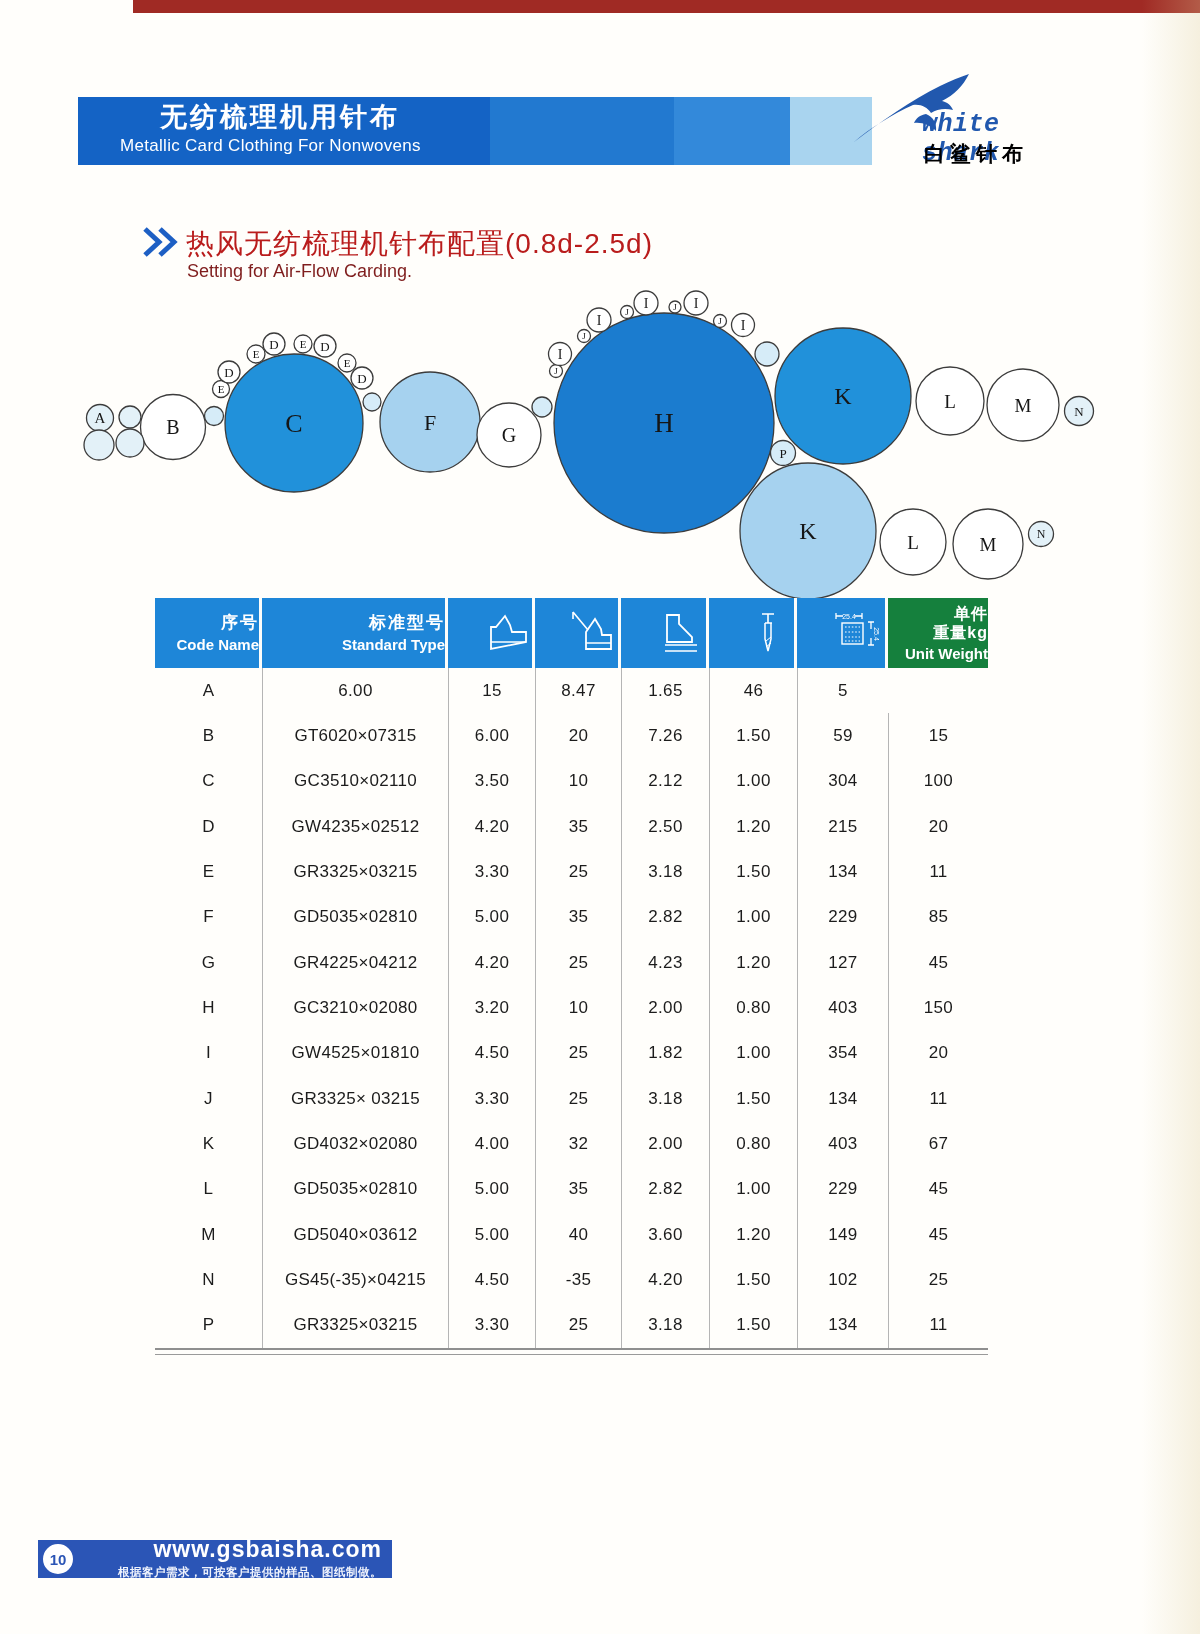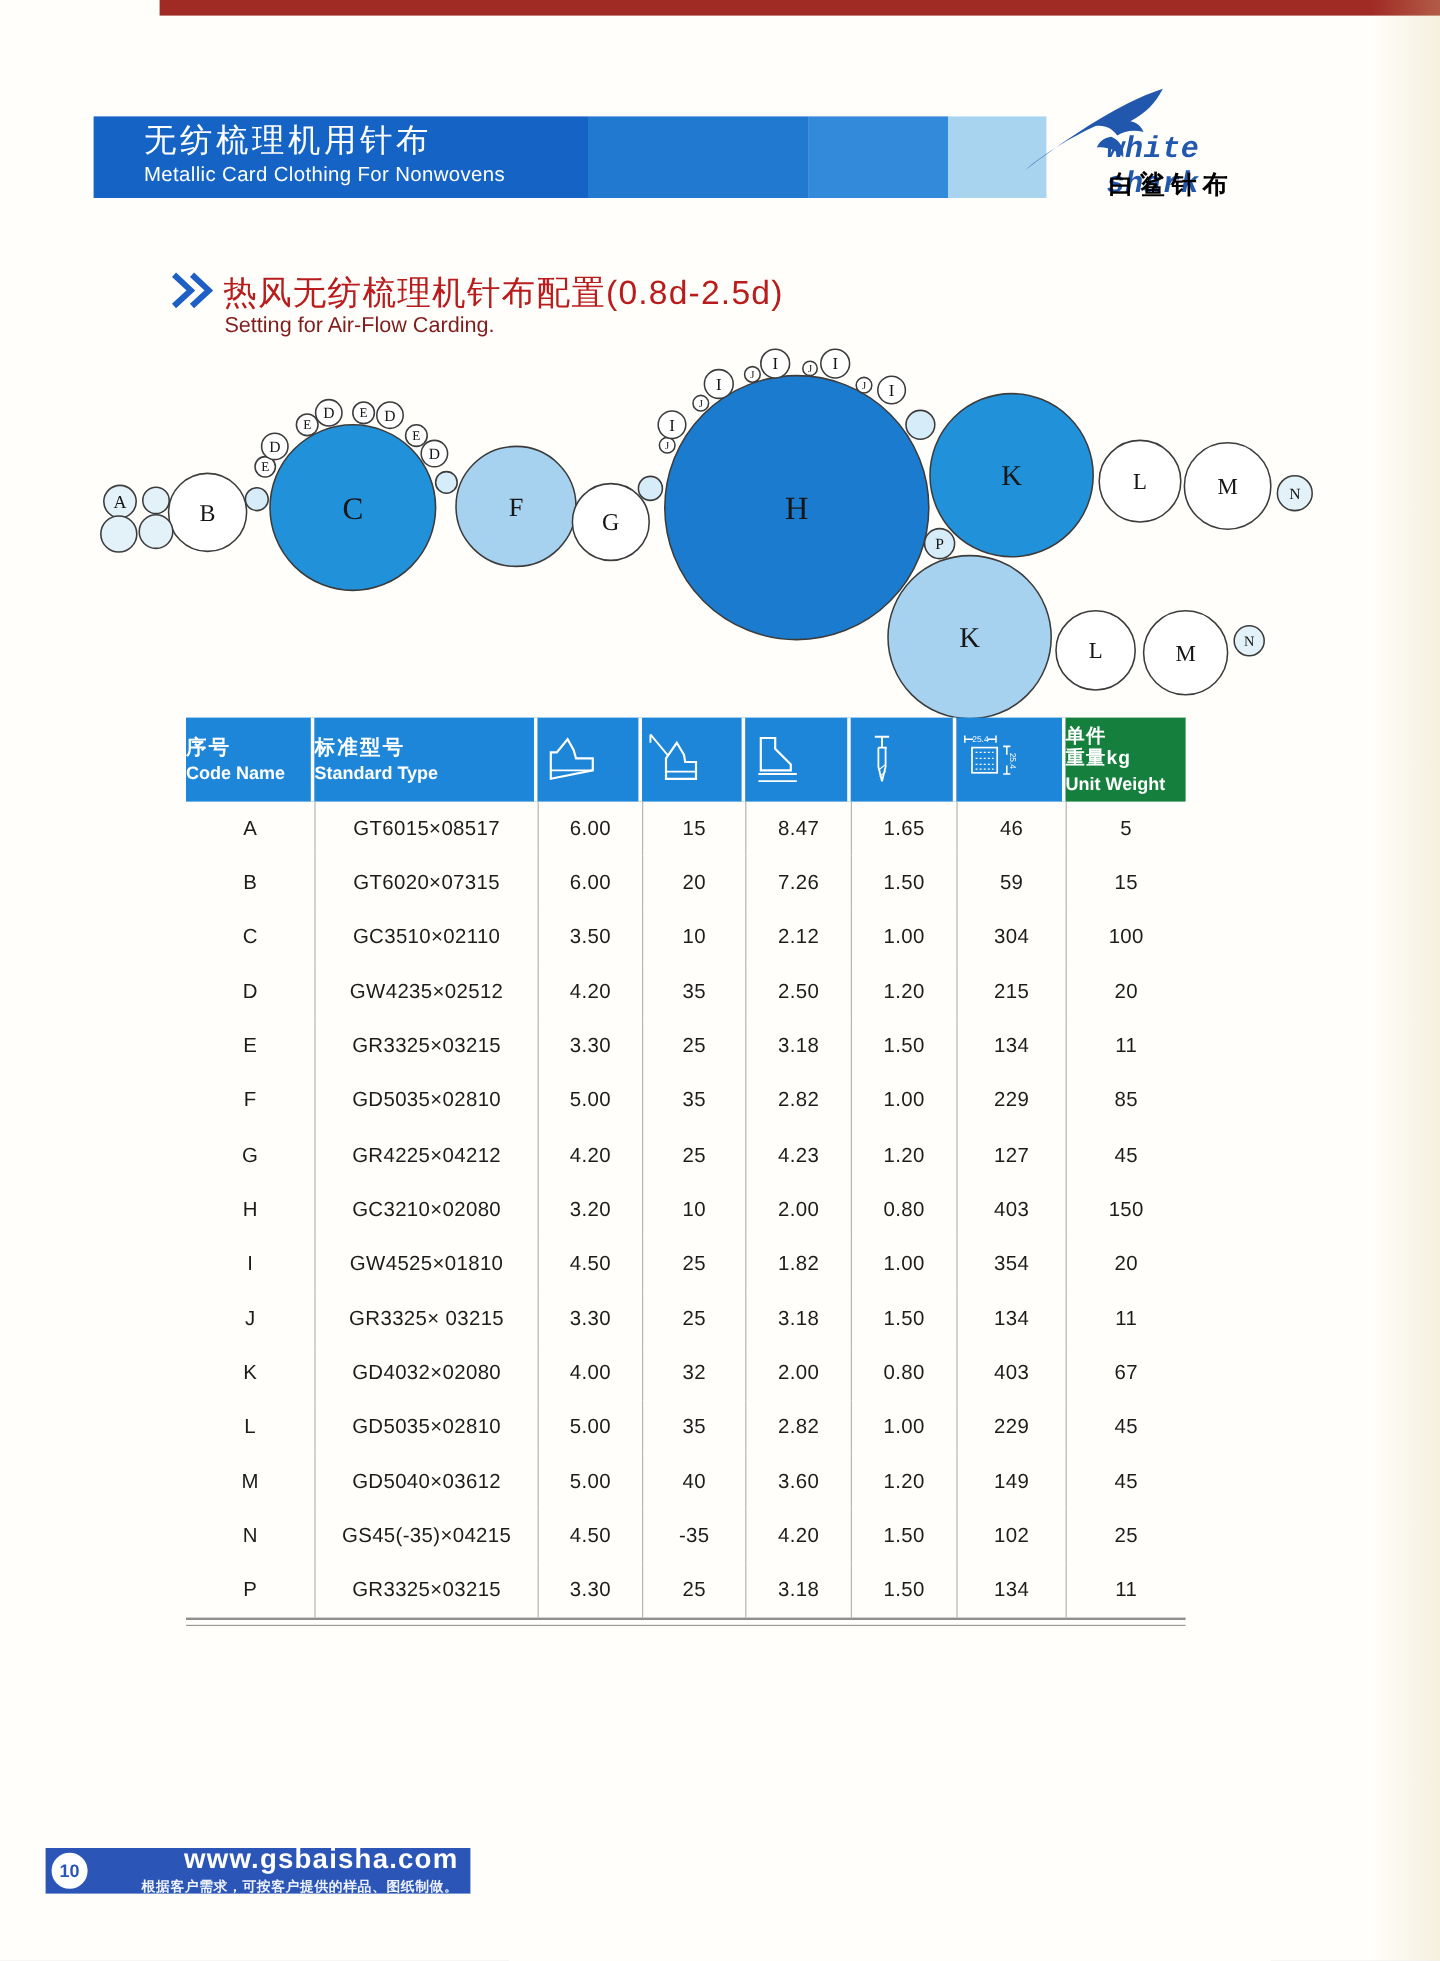--- a/index.html
+++ b/index.html
@@ -13,42 +13,42 @@
 
   .topstrip { position:absolute; left:133px; top:0; width:1067px; height:13px; background:#a02a24; }
 
   
   .hbar { position:absolute; left:78px; top:97px; width:794px; height:68px; display:flex; }
   .hseg1 { width:412px; background:#1463c5; }
   .hseg2 { width:184px; background:#2279d0; }
   .hseg3 { width:116px; background:#3389da; }
   .hseg4 { width:82px;  background:#a9d4ef; }
   .hbar-text { position:absolute; left:120px; top:103px; color:#ffffff; }
-  .hzh { font-size:27px; font-weight:normal; letter-spacing:3px; line-height:1.1; }
+  .hzh { font-size:27px; font-weight:bold; letter-spacing:3px; line-height:1.1;margin-left:40px; }
   .hen { font-size:17px; margin-top:3px; letter-spacing:0.3px; }
 
   
   .logo { position:absolute; left:852px; top:66px; width:230px; height:105px;font-family:Liberation Mono, monospace; }
   .logo svg.shark { position:absolute; left:0; top:4px; }
   .logo-en { position:absolute; left:70px; top:44px; font-style:italic; font-weight:bold;
              font-size:25px; color:#2158ae; letter-spacing:0.5px; }
   .logo-zh { position:absolute; left:72px; top:74px; font-weight:bold; font-size:21px;
              color:#000000; letter-spacing:5px; }
 
   
   .chev { position:absolute; left:141px; top:226px; }
   .sec-zh { position:absolute; left:186px; top:225px; font-size:28px; color:#b91c1c; letter-spacing:1px; }
   .sec-en { position:absolute; left:187px; top:261px; font-size:18px; color:#7f1d1d; }
 
   .diagram { position:absolute; left:0; top:280px; }
 
   
   .table { position:absolute; left:155px; top:598px; width:833px; }
   .thead { display:grid; grid-template-columns:107px 186px 87px 86px 88px 88px 91px 100px; height:70px; }
-  .hcell { background:#1e86d8; color:#fff; display:flex; flex-direction:column; align-items:flex-start;
+  .hcell { background:#1e86d8; color:#fff; display:flex; flex-direction:column; align-items:flex-end;
            justify-content:center; border-right:3px solid #fdfdfa; box-sizing:border-box; overflow:hidden; }
   .hcell:last-child { border-right:none; background:#15803d; }
   .hcell .zh { font-size:17px; font-weight:bold; letter-spacing:2px; line-height:1.2; }
   .hcell .en { font-size:15px; font-weight:bold; margin-top:2px; line-height:1.15; white-space:nowrap; }
   .hcell.wt .zh { font-size:16px; letter-spacing:1px; }
   .hcell.wt .en { font-size:15px; }
   .tbody { border-bottom:2px solid #8f8f8f; }
   .trow { display:grid; grid-template-columns:107px 186px 87px 86px 88px 88px 91px 100px; height:45.33px; }
   .tcell { display:flex; align-items:center; justify-content:center; font-size:17px; color:#1c1c1c;
            box-sizing:border-box; letter-spacing:0.3px; }
@@ -304,21 +304,20 @@
       </div>
       <div class="hcell wt">
         <span class="zh">单件</span>
         <span class="zh">重量kg</span>
         <span class="en">Unit Weight</span>
       </div>
     </div>
     <div class="tbody" id="tbody">
         <div class="trow">
           <div class="tcell c0">A</div>
-          <div class="tcell c1">GT6015×08517</div>
           <div class="tcell c2">6.00</div>
           <div class="tcell c3">15</div>
           <div class="tcell c4">8.47</div>
           <div class="tcell c5">1.65</div>
           <div class="tcell c6">46</div>
           <div class="tcell c7">5</div>
         </div>
         <div class="trow">
           <div class="tcell c0">B</div>
           <div class="tcell c1">GT6020×07315</div>

